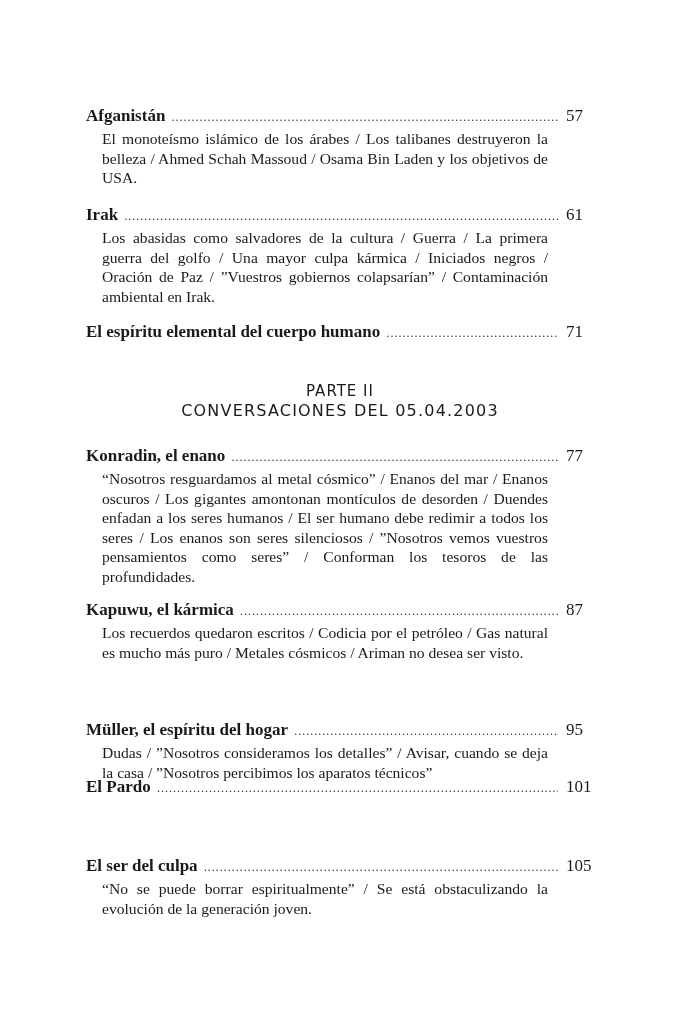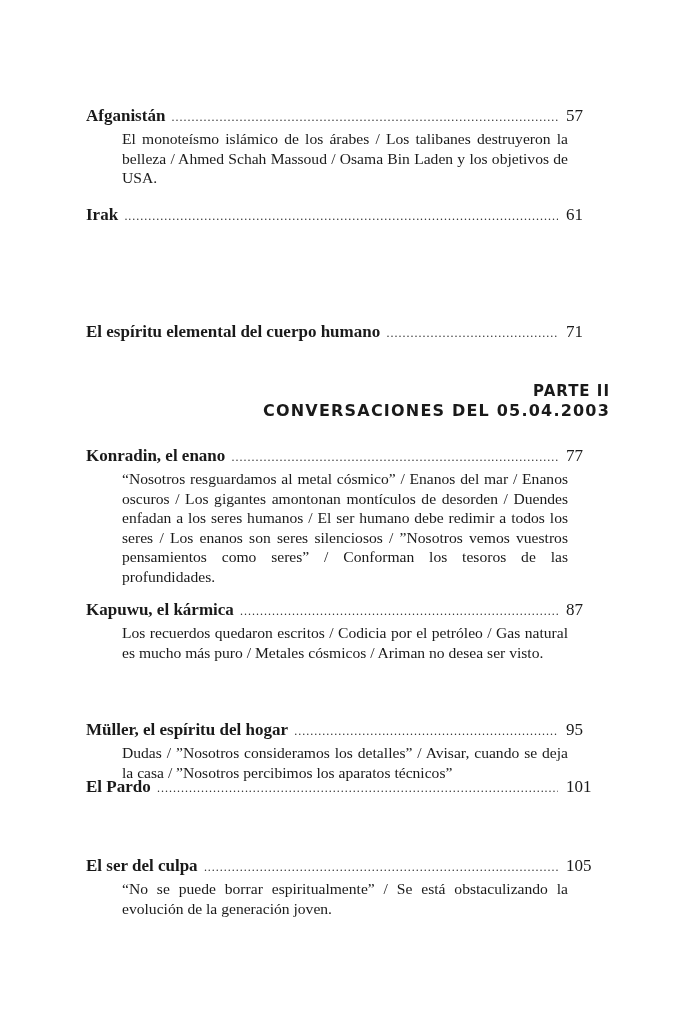--- a/index.html
+++ b/index.html
@@ -5,24 +5,24 @@
   html, body { margin: 0; padding: 0; background: #ffffff; }
   body { width: 680px; height: 1024px; position: relative; overflow: hidden;
          font-family: "DejaVu Serif", "Liberation Serif", serif; color: #1a1a1a; }
   .page { position: absolute; left: 86px; top: 0; width: 508px; }
   .entry { position: absolute; left: 0; width: 508px; }
   .head { display: flex; align-items: baseline; font-size: 15.5px; line-height: 20px; }
   .title { font-weight: bold; white-space: nowrap; font-family: "Liberation Serif", serif; font-size: 17px; }
   .dots { flex: 1; overflow: hidden; white-space: nowrap; margin: 0 8px 0 6px; font-size: 11px; letter-spacing: 0.5px; color: #333; }
   .dots::after { content: "...................................................................................................................................................................................................................................................."; }
   .pg { width: 28px; text-align: left; font-family: "Liberation Serif", serif; font-size: 17px; }
-  .desc { margin-left: 36px; width: 446px; text-align: justify; font-family: "Liberation Serif", serif;
+  .desc { margin-left: 16px; width: 446px; text-align: justify; font-family: "Liberation Serif", serif;
           font-size: 15.6px; line-height: 19.5px; margin-top: 1px; }
-  .part { position: absolute; left: 16px; width: 508px; text-align: right;
-          font-family: "DejaVu Sans", sans-serif; letter-spacing: 1px; font-weight: bold; }
+  .part { position: absolute; left: 0; width: 508px; text-align: center;
+          font-family: "DejaVu Sans", sans-serif; letter-spacing: 1px; }
   .part .l1 { font-size: 15px; line-height: 18px; }
   .part .l2 { font-size: 16px; line-height: 22px; letter-spacing: 1.2px; }
 </style>
 </head>
 <body>
 
 <div class="page">
 
   <div class="entry" style="top:106px">
     <div class="head">
@@ -32,20 +32,21 @@
     </div>
     <div class="desc">El monoteísmo islámico de los árabes / Los talibanes destruyeron la belleza / Ahmed Schah Massoud / Osama Bin Laden y los objetivos de USA.</div>
   </div>
 
   <div class="entry" style="top:205px">
     <div class="head">
       <span class="title">Irak</span>
       <span class="dots"></span>
       <span class="pg">61</span>
     </div>
+    <div class="desc">Los abasidas como salvadores de la cultura / Guerra / La primera guerra del golfo / Una mayor culpa kármica / Iniciados negros / Oración de Paz / ”Vuestros gobiernos colapsarían” / Contaminación ambiental en Irak.</div>
   </div>
 
   <div class="entry" style="top:322px">
     <div class="head">
       <span class="title">El espíritu elemental del cuerpo humano</span>
       <span class="dots"></span>
       <span class="pg">71</span>
     </div>
   </div>
 

